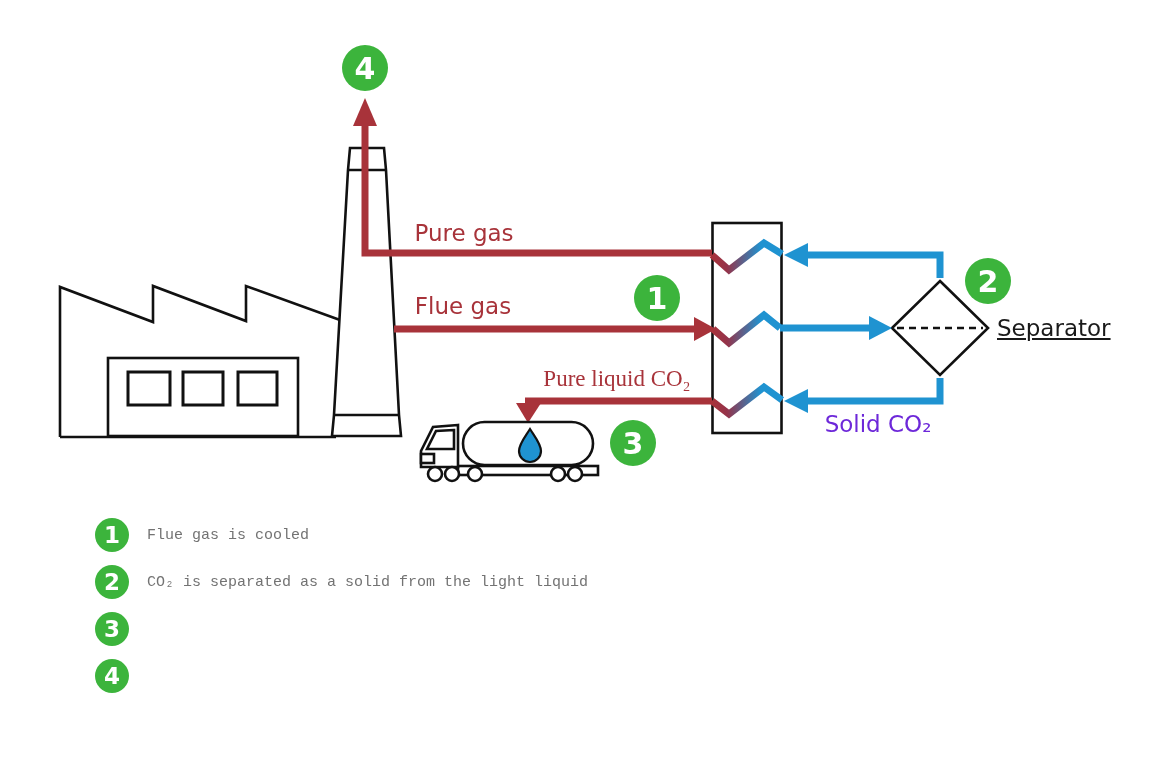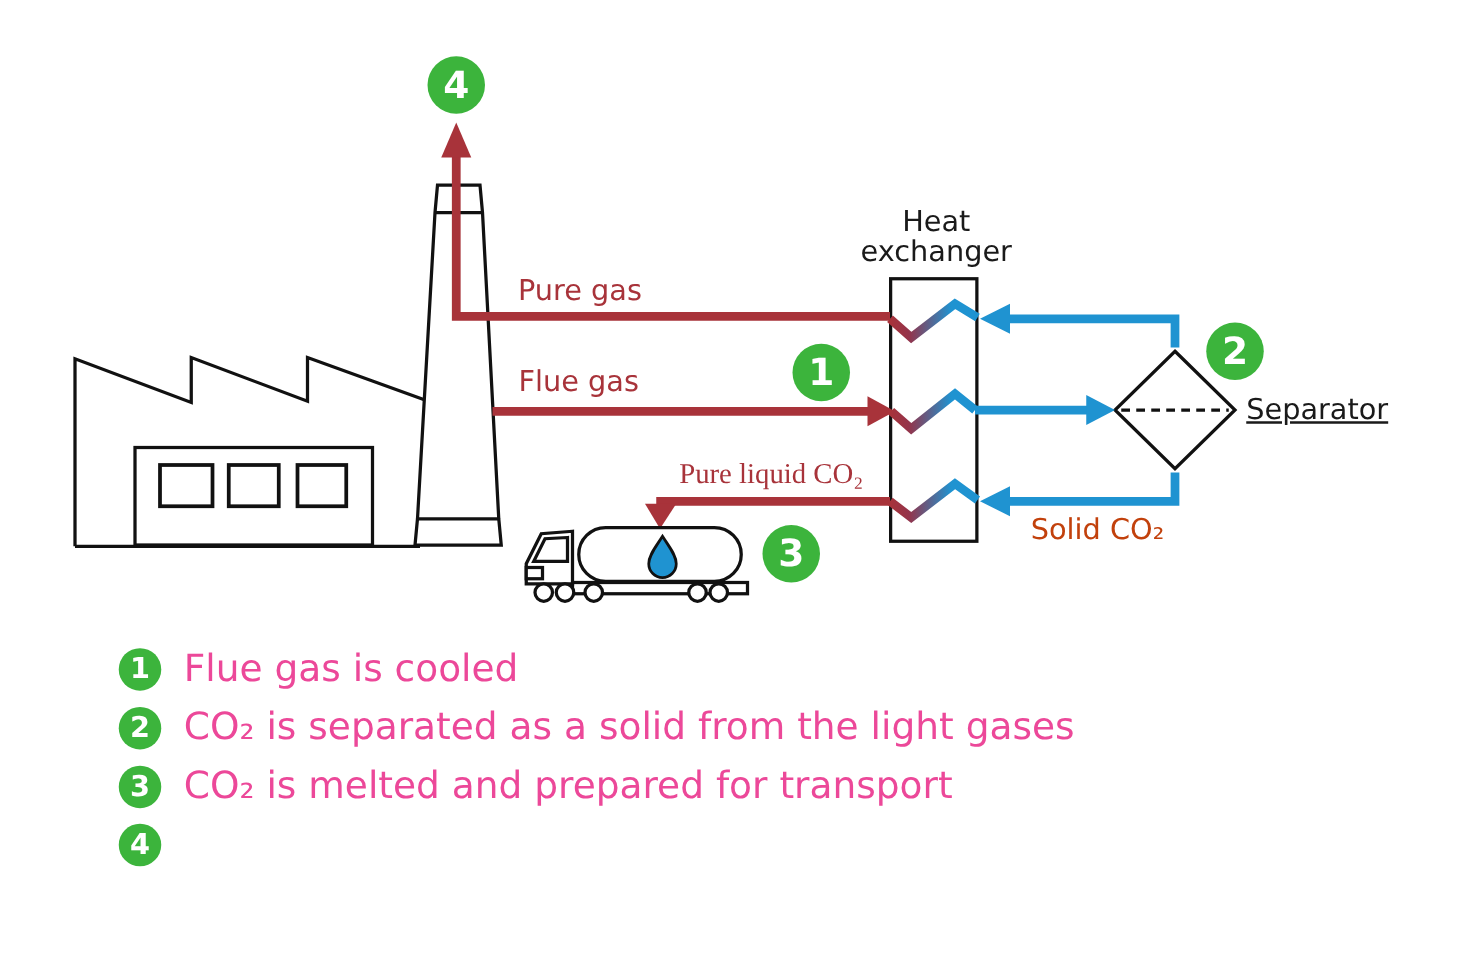--- a/index.html
+++ b/index.html
@@ -12,21 +12,21 @@
   }
   .canvas svg{position:absolute;left:0;top:0;}
   .lbl{
     position:absolute;
     transform:translate(-50%,-50%);
     font-size:23px;
     line-height:24px;
     white-space:nowrap;
   }
   .lbl.red{color:#a8333a;}
-  .lbl.blue{color:#c2410c;}
+  .lbl.blue{color:#6d28d9;}
   .lbl.ink{color:#1a1a1a;text-align:center;}
   .lbl.left{transform:translate(0,-50%);}
   .marker{
     position:absolute;
     width:46px;height:46px;
     border-radius:50%;
     background:#3cb43c;
     color:#ffffff;
     display:flex;align-items:center;justify-content:center;
     font-size:30px;font-weight:600;
@@ -42,23 +42,24 @@
     width:34px;height:34px;
     border-radius:50%;
     background:#3cb43c;
     color:#ffffff;
     display:flex;align-items:center;justify-content:center;
     font-size:23px;font-weight:600;
     flex:0 0 auto;
   }
   .legend-text{
     margin-left:18px;
-    font-size:30px;
-    color:#ec4899;
+    font-size:15px;
+    color:#737373;
     white-space:nowrap;
+    font-family:Liberation Mono, monospace;
   }
 </style>
 </head>
 <body>
 
 <div class="canvas">
 
   <svg width="1167" height="766" viewBox="0 0 1167 766">
     <defs>
       <linearGradient id="zigGrad" gradientUnits="userSpaceOnUse" x1="712" y1="0" x2="780" y2="0">
@@ -130,40 +131,35 @@
       <circle cx="575" cy="474" r="7"></circle>
       <path d="M530,429 C525,437 519,444 519,451 A11,11 0 0 0 541,451 C541,444 535,437 530,429 Z" fill="#1f93d1" stroke-width="2.2"></path>
     </g>
   </svg>
 
   <div class="lbl red" style="left:464px;top:233px;">Pure gas</div>
   <div class="lbl red" style="left:463px;top:306px;">Flue gas</div>
   <div class="lbl red" style="left:617px;top:379px;font-family:Liberation Serif, serif;">Pure liquid CO₂</div>
   <div class="lbl blue" style="left:878px;top:424px;">Solid CO₂</div>
 
-  <div class="lbl ink" style="left:749px;top:190px;">
-    <div>Heat</div>
-    <div>exchanger</div>
-  </div>
   <div class="lbl ink left" style="left:997px;top:328px;text-decoration:underline;">Separator</div>
 
   <div class="marker" style="left:657px;top:298px;">1</div>
   <div class="marker" style="left:988px;top:281px;">2</div>
   <div class="marker" style="left:633px;top:443px;">3</div>
   <div class="marker" style="left:365px;top:68px;">4</div>
 
   <div class="legend-row" style="top:535px;">
     <div class="legend-badge">1</div>
     <div class="legend-text">Flue gas is cooled</div>
   </div>
   <div class="legend-row" style="top:582px;">
     <div class="legend-badge">2</div>
-    <div class="legend-text">CO₂ is separated as a solid from the light gases</div>
+    <div class="legend-text">CO₂ is separated as a solid from the light liquid</div>
   </div>
   <div class="legend-row" style="top:629px;">
     <div class="legend-badge">3</div>
-    <div class="legend-text">CO₂ is melted and prepared for transport</div>
   </div>
   <div class="legend-row" style="top:676px;">
     <div class="legend-badge">4</div>
   </div>
 
 </div>
 
 </body></html>

